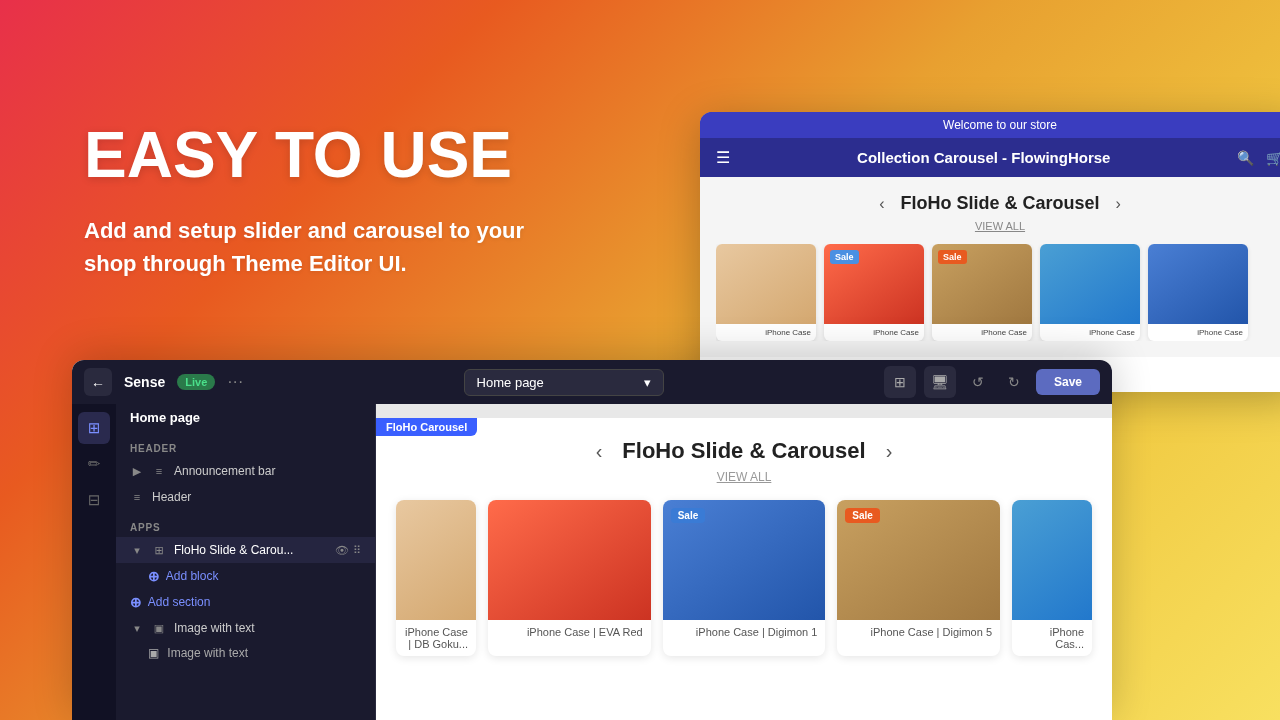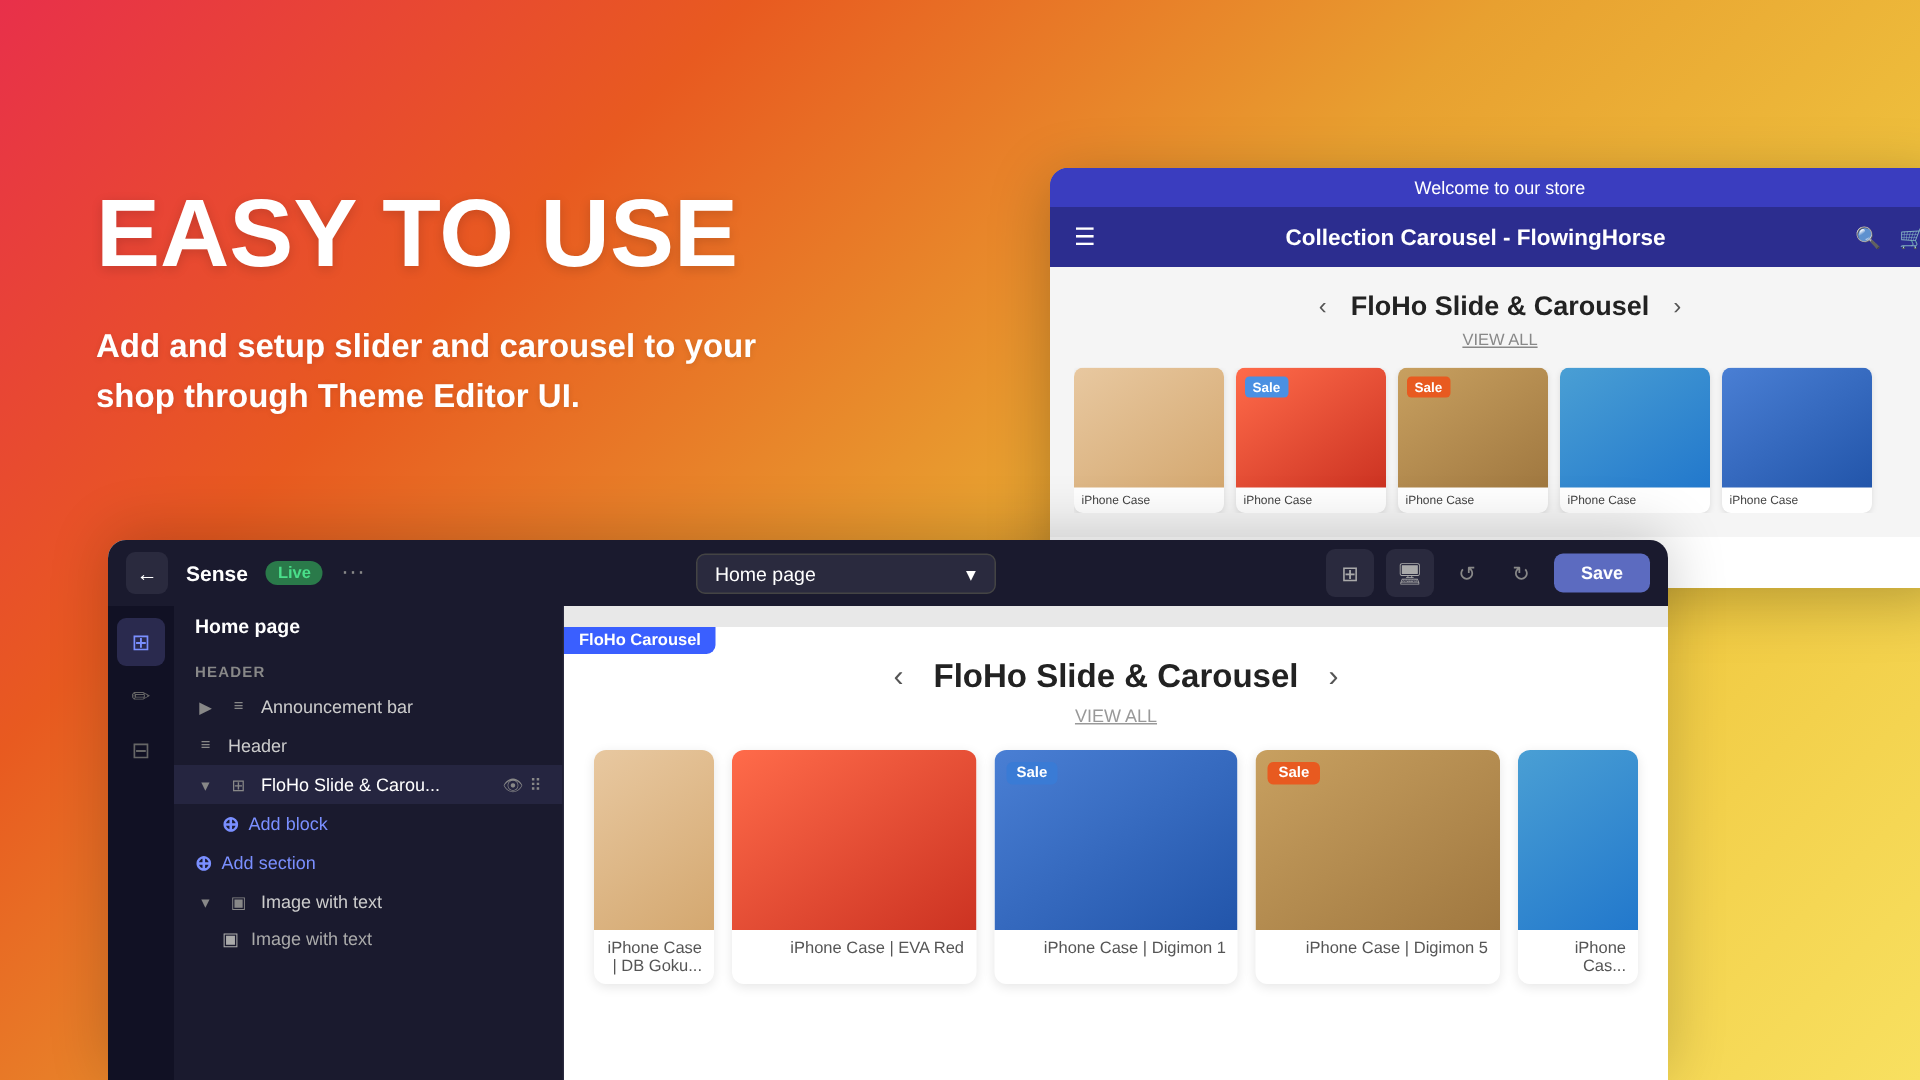--- a/index.html
+++ b/index.html
@@ -15,21 +15,21 @@
     .bg-gradient {
       position: absolute;
       inset: 0;
       background: linear-gradient(135deg, #e8304a 0%, #e85a20 25%, #e8a030 50%, #f0c840 75%, #f8e060 100%);
       z-index: 0;
     }
 
     
     .left-content {
       position: absolute;
-      left: 64px;
+      left: 84px;
       top: 120px;
       z-index: 10;
       max-width: 480px;
     }
     .main-heading {
       font-size: 64px;
       font-weight: 900;
       color: white;
       line-height: 1.1;
       margin-bottom: 24px;
@@ -143,20 +143,21 @@
       border-radius: 3px;
     }
     .sale-badge-orange {
       background: #e85a20;
     }
     .browser-product-name {
       font-size: 8px;
       color: #444;
       padding: 4px 5px;
       font-weight: 500;
+      text-align: right;
     }
 
     
     .editor-mockup {
       position: absolute;
       bottom: 0;
       left: 72px;
       width: 1040px;
       height: 360px;
       background: white;
@@ -583,20 +584,23 @@
             <span class="sidebar-item-icon">▶</span>
             <span class="sidebar-item-icon">≡</span>
             <span class="sidebar-item-label">Announcement bar</span>
           </div>
 
           <div class="sidebar-item">
             <span class="sidebar-item-icon">≡</span>
             <span class="sidebar-item-label">Header</span>
           </div>
 
+          <div class="sidebar-section-title">
+            <span>Apps</span>
+          </div>
 
           <div class="sidebar-item active" style="background: #252540;">
             <span class="sidebar-item-icon">▾</span>
             <span class="sidebar-item-icon">⊞</span>
             <span class="sidebar-item-label">FloHo Slide &amp; Carou...</span>
             <div class="sidebar-item-actions">
               <span style="font-size:11px; color:#888;">👁</span>
               <span style="font-size:11px; color:#888;">⠿</span>
             </div>
           </div>

